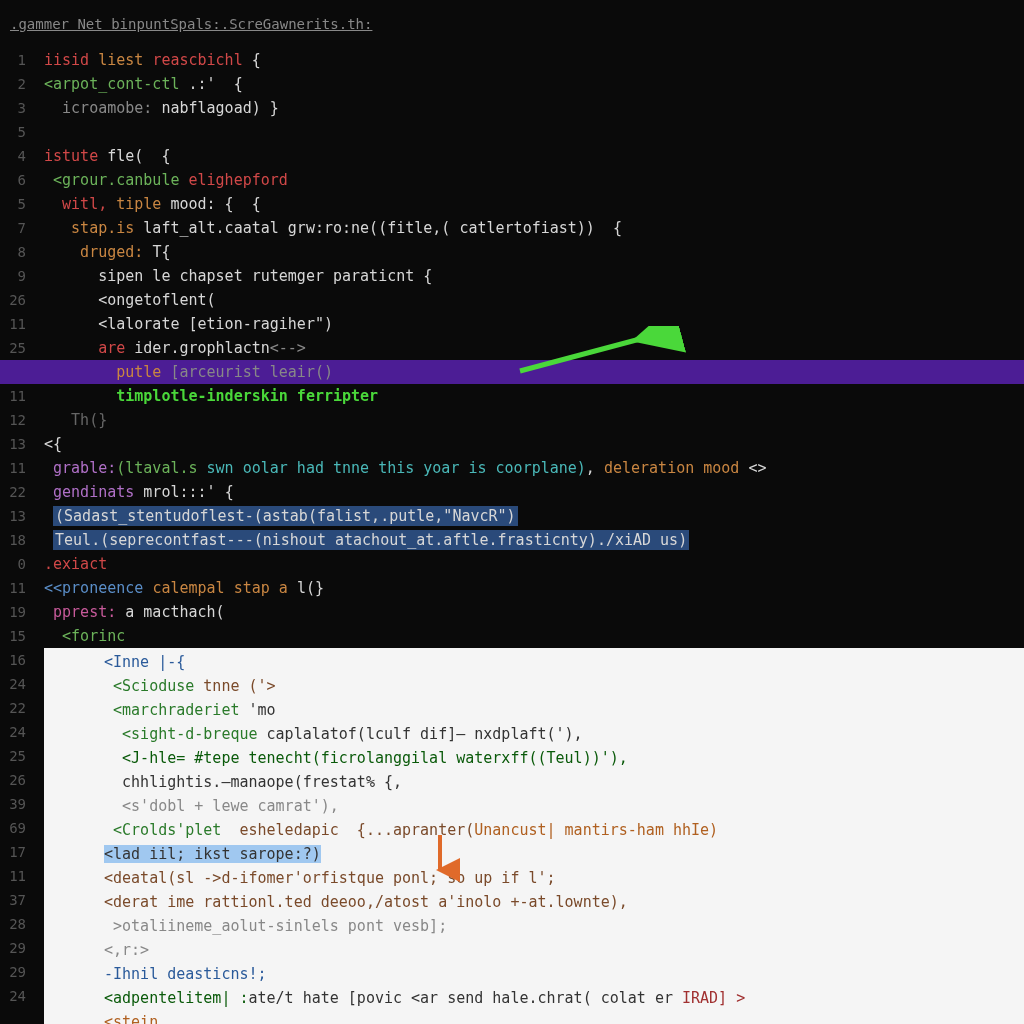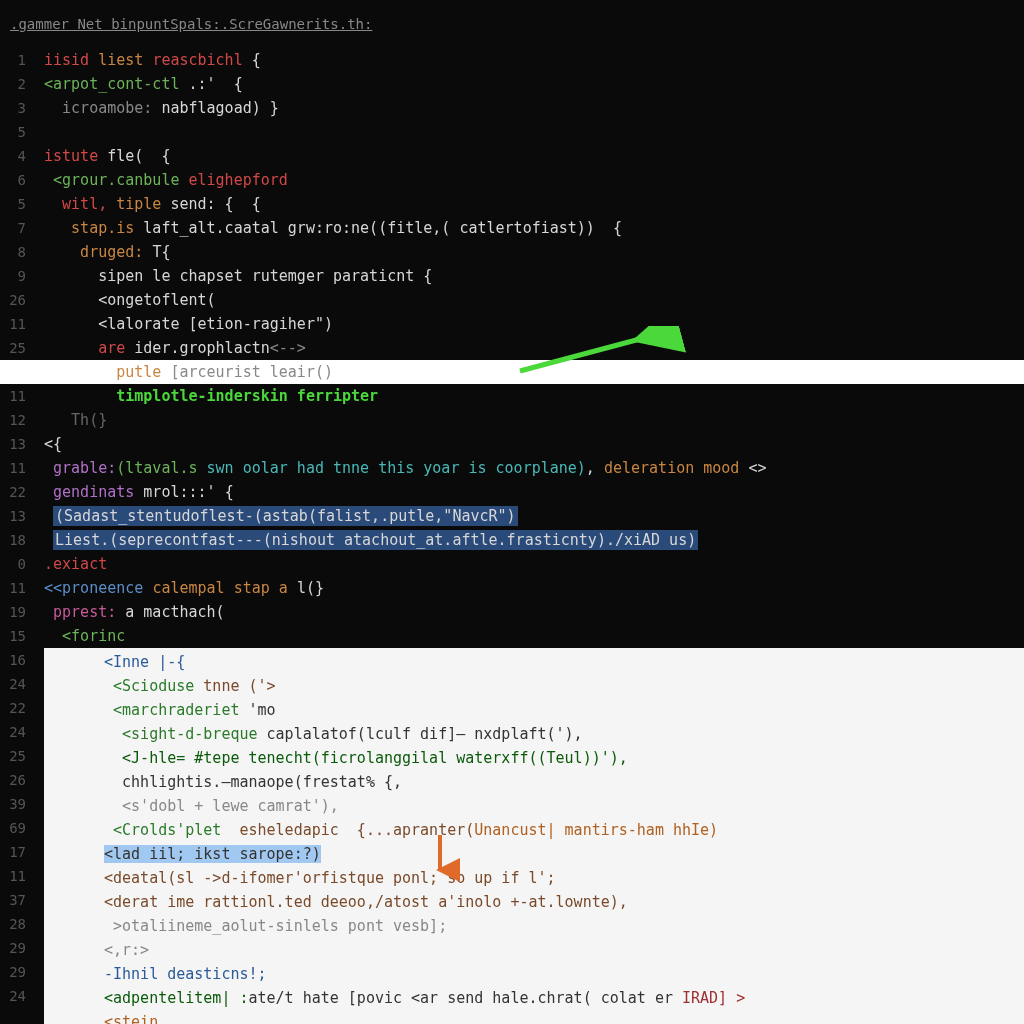--- a/index.html
+++ b/index.html
@@ -33,21 +33,21 @@
   font-size: 14px;
   line-height: 24px;
 }
 .code {
   margin-left: 44px;
   line-height: 24px;
   font-size: 15px;
 }
 .line { height: 24px; white-space: pre; position: relative; }
 .current-line {
-  background: #ffffff;
+  background: #4c1d95;
   margin-left: -44px;
   padding-left: 44px;
   width: calc(100% + 44px);
 }
 .gutter-current {
   background: #3a3a3a;
   color: #aaa;
 }
 .gutter .ln { height: 24px; }
 .kw-red { color: #d14848; }
@@ -146,35 +146,35 @@
       <div class="ln"></div>
       <div class="ln"></div>
     </div>
   <div class="code" id="code">
       <div class="line"><span class="kw-red">iisid </span><span class="kw-orange">liest </span><span class="kw-red">reascbichl </span><span class="kw-white">{</span></div>
       <div class="line"><span class="kw-green">&lt;arpot_cont-ctl</span><span class="kw-white"> .:'</span><span class="kw-white">  {</span></div>
       <div class="line"><span class="kw-gray">  icroamobe: </span><span class="kw-white">nabflagoad) }</span></div>
       <div class="line"></div>
       <div class="line"><span class="kw-red">istute </span><span class="kw-white">fle(</span><span class="kw-white">  {</span></div>
       <div class="line"><span class="kw-green"> &lt;grour.canbule</span><span class="kw-red"> elighepford</span></div>
-      <div class="line"><span class="kw-red">  witl, </span><span class="kw-orange">tiple </span><span class="kw-white">send:</span><span class="kw-white"> {  {</span></div>
+      <div class="line"><span class="kw-red">  witl, </span><span class="kw-orange">tiple </span><span class="kw-white">mood:</span><span class="kw-white"> {  {</span></div>
       <div class="line"><span class="kw-orange">   stap.is </span><span class="kw-white">laft_alt.caatal </span><span class="kw-white">grw:ro:ne(</span><span class="kw-white">(fitle,( catlertofiast))</span><span class="kw-white">  {</span></div>
       <div class="line"><span class="kw-orange">    druged: </span><span class="kw-white">T{</span></div>
       <div class="line"><span class="kw-white">      sipen le </span><span class="kw-white">chapset rutemger paraticnt {</span></div>
       <div class="line"><span class="kw-white">      &lt;ongetoflent(</span></div>
       <div class="line"><span class="kw-white">      &lt;lalorate </span><span class="kw-white">[etion-ragiher")</span></div>
       <div class="line"><span class="kw-red">      are </span><span class="kw-white">ider.grophlactn</span><span class="kw-gray">&lt;--&gt;</span></div>
       <div class="line current-line"><span class="kw-orange">        putle </span><span class="kw-gray">[arceurist leair()</span></div>
       <div class="line"><span class="kw-lime">        timplotle-inderskin ferripter</span></div>
       <div class="line"><span class="kw-dim">   Th(}</span></div>
       <div class="line"><span class="kw-white">&lt;{</span></div>
       <div class="line"><span class="kw-purple"> grable:</span><span class="kw-green">(ltaval.s </span><span class="kw-cyan">swn oolar had tnne this yoar is coorplane)</span><span class="kw-white">, </span><span class="kw-orange">deleration mood </span><span class="kw-white">&lt;&gt;</span></div>
       <div class="line"><span class="kw-purple"> gendinats </span><span class="kw-white">mrol:::' </span><span class="kw-white">{</span></div>
       <div class="line"><span> </span><span class="sel-blue">(Sadast_stentudoflest-(astab(falist,.putle,"NavcR")</span></div>
-      <div class="line"><span> </span><span class="sel-blue">Liest.(seprecontfast---(nishout atachout_at.aftle.frasticnty)./xiAD us)</span></div>
+      <div class="line"><span> </span><span class="sel-blue">Teul.(seprecontfast---(nishout atachout_at.aftle.frasticnty)./xiAD us)</span></div>
       <div class="line"><span class="kw-red">.exiact</span></div>
       <div class="line"><span class="kw-blue">&lt;&lt;proneence </span><span class="kw-orange">calempal stap a </span><span class="kw-white">l(}</span></div>
       <div class="line"><span class="kw-magenta"> pprest: </span><span class="kw-white">a macthach(</span></div>
       <div class="line"><span class="kw-green">  &lt;forinc</span></div>
       <div class="panel-white">
         <div class="line"><span class="pw-blue">&lt;Inne |-{</span></div>
         <div class="line"><span class="pw-green"> &lt;Scioduse </span><span class="pw-brown">tnne ('&gt;</span></div>
         <div class="line"><span class="pw-green"> &lt;marchraderiet </span><span>'mo</span></div>
         <div class="line"><span class="pw-green">  &lt;sight-d-breque </span><span>caplalatof(lculf dif]— nxdplaft('),</span></div>
         <div class="line"><span class="pw-dgreen">  &lt;J-hle= #tepe tenecht(ficrolanggilal waterxff((Teul))'),</span></div>

